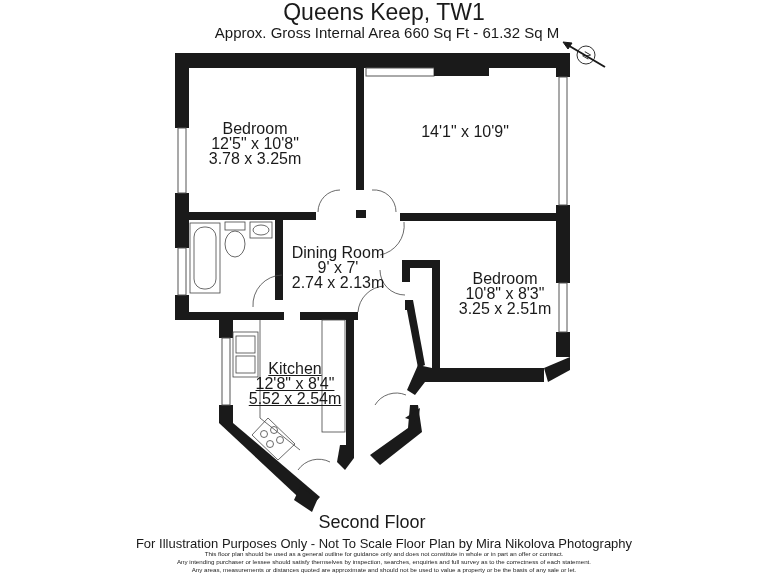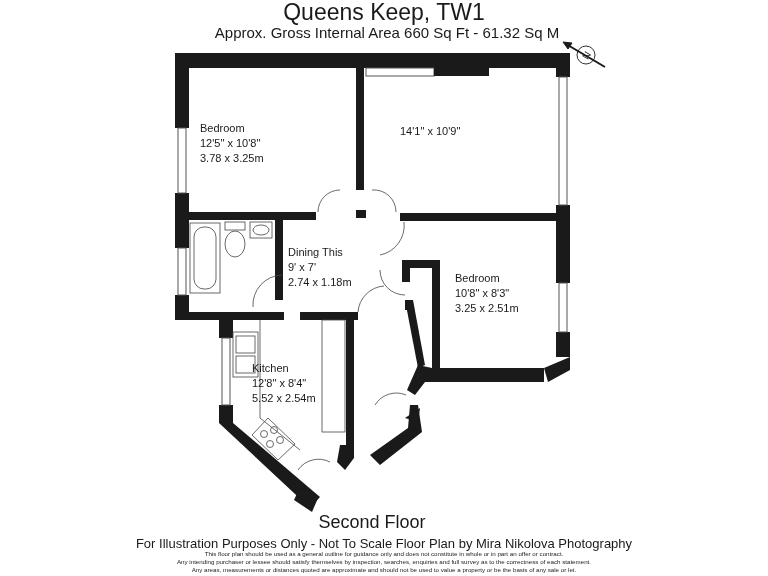--- a/index.html
+++ b/index.html
@@ -1,20 +1,20 @@
 <!DOCTYPE html>
 <html><head>
 <meta charset="utf-8">
 <style>
   html, body { margin: 0; padding: 0; background: #ffffff; }
   body { width: 768px; height: 576px; position: relative; overflow: hidden; font-family: "Liberation Sans", sans-serif; color: #1a1a1a; }
   .title { position: absolute; left: 0; width: 768px; top: -2px; text-align: center; font-size: 23px; line-height: 28px; }
   .subtitle { position: absolute; left: 0; width: 768px; top: 24px; text-align: center; font-size: 15px; line-height: 18px; padding-left: 6px; box-sizing: border-box; }
   svg.plan { position: absolute; left: 0; top: 0; }
-  .room-label { position: absolute; font-size: 11px; line-height: 15px; color: #1a1a1a; }
+  .room-label { position: absolute; text-align: center; font-size: 16px; line-height: 15px; color: #1a1a1a; }
   .room-label span { display: block; }
   .floor-name { position: absolute; left: 0; width: 744px; top: 512px; text-align: center; font-size: 18px; }
   .credit { position: absolute; left: 0; width: 768px; top: 536px; text-align: center; font-size: 13px; }
   .disclaimer { position: absolute; left: 0; width: 768px; top: 550px; text-align: center; font-size: 6.2px; line-height: 8px; color: #222; }
 </style>
 </head>
 <body>
 
 <div class="title">Queens Keep, TW1</div>
 <div class="subtitle">Approx. Gross Internal Area   660 Sq Ft  -  61.32 Sq M</div>
@@ -123,30 +123,30 @@
 
 <div class="room-label" style="left:200px;top:121px;width:110px;">
   <span>Bedroom</span>
   <span>12'5" x 10'8"</span>
   <span>3.78 x 3.25m</span>
 </div>
 <div class="room-label" style="left:400px;top:124px;width:130px;">
   <span>14'1" x 10'9"</span>
 </div>
 <div class="room-label" style="left:288px;top:245px;width:100px;">
-  <span>Dining This</span>
+  <span>Dining Room</span>
   <span>9' x 7'</span>
-  <span>2.74 x 1.18m</span>
+  <span>2.74 x 2.13m</span>
 </div>
 <div class="room-label" style="left:455px;top:271px;width:100px;">
   <span>Bedroom</span>
   <span>10'8" x 8'3"</span>
   <span>3.25 x 2.51m</span>
 </div>
-<div class="room-label" style="left:252px;top:361px;width:110px;">
+<div class="room-label" style="left:240px;top:361px;width:110px;text-decoration:underline;">
   <span>Kitchen</span>
   <span>12'8" x 8'4"</span>
   <span>5.52 x 2.54m</span>
 </div>
 
 <div class="floor-name">Second Floor</div>
 <div class="credit">For Illustration Purposes Only - Not To Scale  Floor Plan by  Mira Nikolova Photography</div>
 <div class="disclaimer">
   <div>This floor plan should be used as a general outline for guidance only and does not constitute in whole or in part an offer or contract.</div>
   <div>Any intending purchaser or lessee should satisfy themselves by inspection, searches, enquiries and full survey as to the correctness of each statement.</div>

